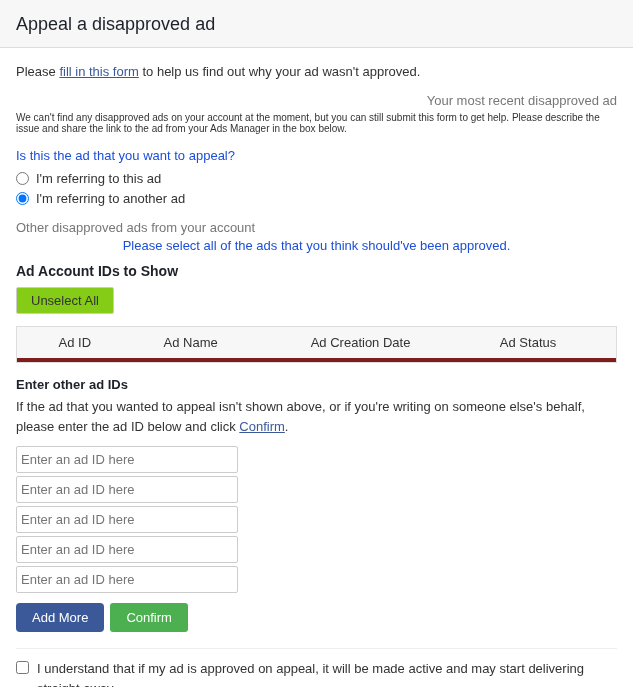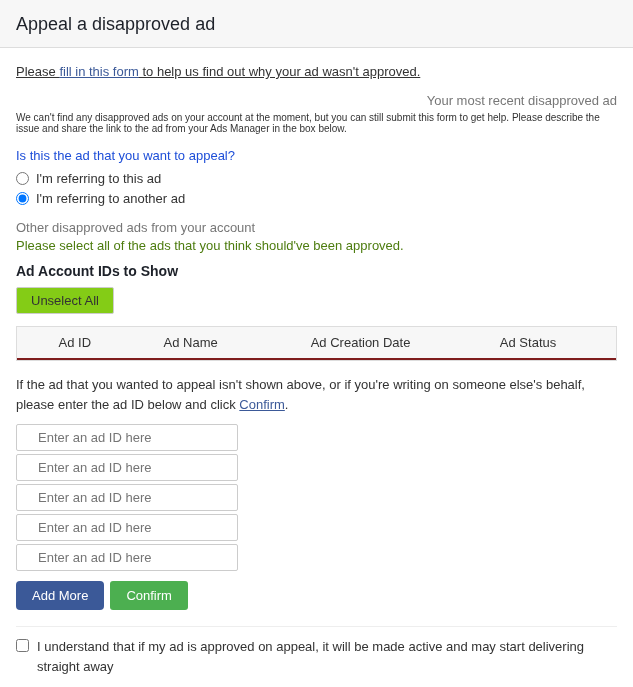--- a/index.html
+++ b/index.html
@@ -27,21 +27,20 @@
       font-weight: normal;
       color: #1d2129;
     }
     .page-body {
       padding: 16px 16px 20px 16px;
     }
     .intro-text {
       margin-bottom: 14px;
       color: #333;
       font-size: 13px;
-      text-decoration: underline;
     }
     .intro-text a {
       color: #3b5998;
       text-decoration: underline;
     }
     .section-label {
       color: #777;
       font-size: 13px;
       margin-bottom: 4px;
       text-align: right;
@@ -76,23 +75,24 @@
     }
     .other-ads-section {
       margin-bottom: 10px;
     }
     .other-ads-label {
       color: #777;
       font-size: 13px;
       margin-bottom: 3px;
     }
     .other-ads-desc {
-      color: #4d7c0f;
+      color: #1d4ed8;
       font-size: 13px;
       margin-bottom: 10px;
+      text-align: center;
     }
     .ad-account-title {
       font-weight: bold;
       font-size: 14px;
       color: #1d2129;
       margin-bottom: 8px;
     }
     .unselect-btn {
       background: #84cc16;
       border: 1px solid #ccc;
@@ -106,21 +106,21 @@
     .table-wrapper {
       border: 1px solid #ddd;
       margin-bottom: 14px;
     }
     .ad-table {
       width: 100%;
       border-collapse: collapse;
     }
     .ad-table th {
       background: #f7f7f7;
-      border-bottom: 2px solid #7f1d1d;
+      border-bottom: 4px solid #7f1d1d;
       padding: 8px 10px;
       text-align: left;
       font-size: 13px;
       font-weight: normal;
       color: #333;
     }
     .ad-table .col-checkbox {
       width: 30px;
     }
     .ad-table .col-adid {
@@ -149,21 +149,21 @@
       font-size: 13px;
       margin-bottom: 10px;
       line-height: 1.5;
     }
     .enter-other-desc a {
       color: #3b5998;
       text-decoration: underline;
     }
     .ad-id-input {
       width: 222px;
-      padding: 5px 21px;
+      padding: 5px 4px;
       border: 1px solid #ccc;
       font-size: 13px;
       color: #aaa;
       margin-bottom: 3px;
       display: block;
       border-radius: 2px;
     }
     .action-buttons {
       display: flex;
       gap: 6px;
@@ -255,20 +255,21 @@
             <th class="col-date">Ad Creation Date</th>
             <th class="col-status">Ad Status</th>
           </tr>
         </thead>
         <tbody>
         </tbody>
       </table>
     </div>
 
     <div class="enter-other-section">
+      <p class="enter-other-title">Enter other ad IDs</p>
       <p class="enter-other-desc">
         <span>If the ad that you wanted to appeal isn't shown above, or if you're writing on someone else's behalf, please enter the ad ID below and click </span><a href="#">Confirm</a><span>.</span>
       </p>
 
       <input type="text" class="ad-id-input" placeholder="Enter an ad ID here" style="">
       <input type="text" class="ad-id-input" placeholder="Enter an ad ID here" style="">
       <input type="text" class="ad-id-input" placeholder="Enter an ad ID here" style="">
       <input type="text" class="ad-id-input" placeholder="Enter an ad ID here" style="">
       <input type="text" class="ad-id-input" placeholder="Enter an ad ID here" style="">
 

